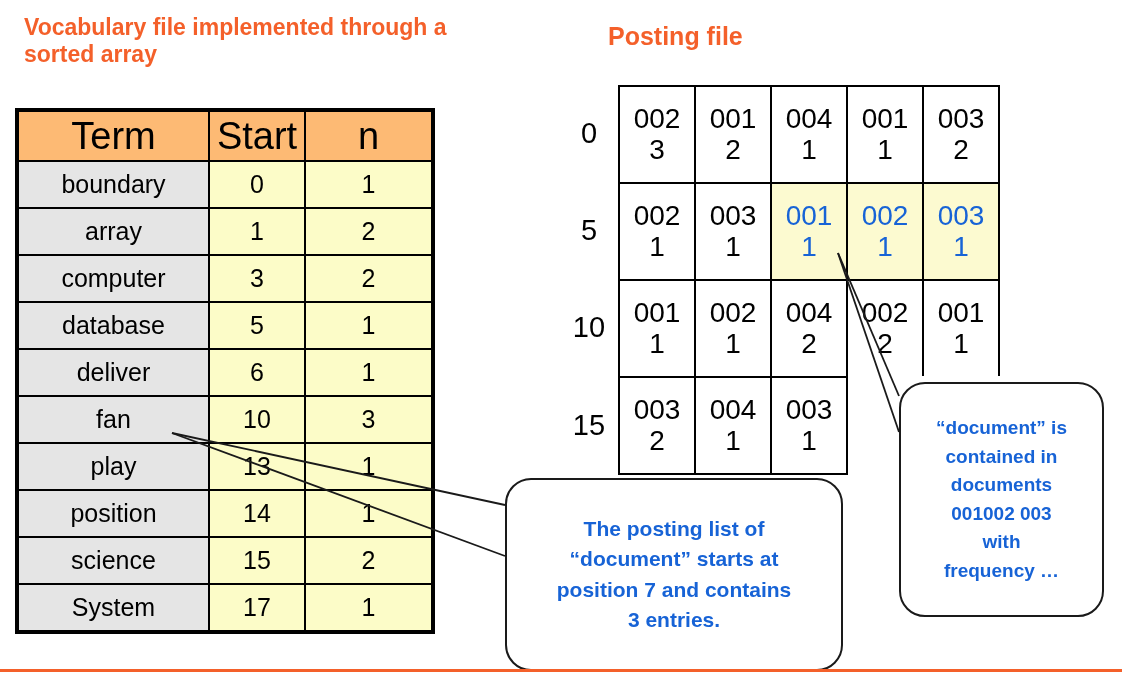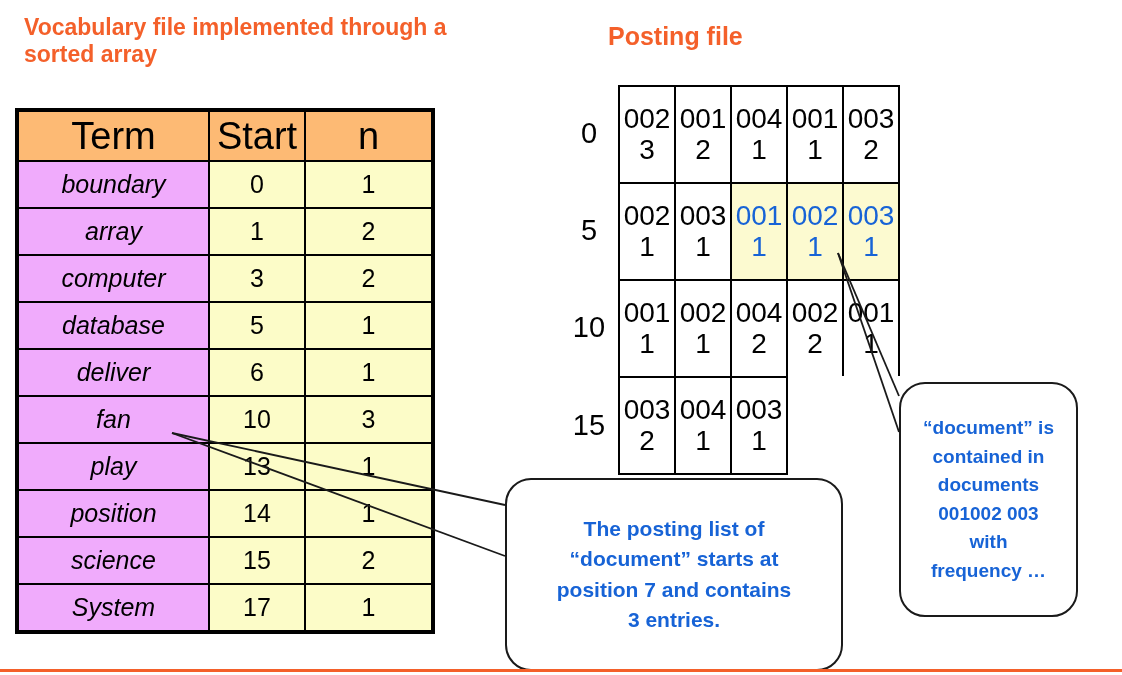--- a/index.html
+++ b/index.html
@@ -26,38 +26,38 @@
   #vocab-table td,#vocab-table th{
     border:2px solid #000;padding:0;margin:0;
     text-align:center;vertical-align:middle;
     font-family:"Liberation Sans",sans-serif;
     font-weight:normal;
   }
   #vocab-table thead th{
     background:#fdba74;height:48px;font-size:38px;color:#000;
   }
   #vocab-table tbody td{height:45px;font-size:25px;}
-  #vocab-table tbody td.term{background:#f0abfc;font-style:italic;}
+  #vocab-table tbody td.term{background:#e5e5e5;}
   #vocab-table tbody td.num{background:#FCFCC8;}
   #vocab-table tbody tr.hl td{color:#1763D6;}
   .c-term{width:192px;}
   .c-start{width:96px;}
   .c-n{width:128px;}
 
   
   #posting-wrap{position:absolute;left:560px;top:85px;}
   .prow{display:flex;align-items:stretch;}
   .rowlabel{
     width:58px;display:flex;align-items:center;justify-content:center;
     font-size:29px;color:#000;font-family:"Liberation Sans",sans-serif;
   }
   .cells{display:flex;border-left:2px solid #000;border-top:2px solid #000;}
   .prow:last-child .cells{border-bottom:2px solid #000;}
   .pcell{
-    width:56px;height:95px;border-right:2px solid #000;
+    width:76px;height:95px;border-right:2px solid #000;
     display:flex;flex-direction:column;align-items:center;justify-content:center;
     background:#ffffff;box-sizing:border-box;
   }
   .pcell .docid,.pcell .freq{
     font-size:28px;line-height:1.08;color:#000;
     font-family:"Liberation Sans",sans-serif;
   }
   .pcell.hl{background:#FCFAD0;}
   .pcell.hl .docid,.pcell.hl .freq{color:#1763D6;}
   .prow:last-child .cells{border-bottom:2px solid #000;}
@@ -70,21 +70,21 @@
     background:#ffffff;color:#1763D6;font-weight:bold;
     text-align:center;display:flex;flex-direction:column;
     align-items:center;justify-content:center;
     font-family:"Liberation Sans",sans-serif;
   }
   #callout-left{
     left:505px;top:478px;width:338px;height:193px;
     font-size:21px;line-height:1.45;padding:4px 14px;box-sizing:border-box;
   }
   #callout-right{
-    left:899px;top:382px;width:179px;height:235px;
+    left:899px;top:382px;width:205px;height:235px;
     font-size:19px;line-height:1.5;padding:6px 10px;box-sizing:border-box;
   }
   .callout .line{display:block;white-space:nowrap;}
 
   
   #connectors{position:absolute;left:0;top:0;width:1122px;height:675px;pointer-events:none;}
 
   
   #bottom-rule{
     position:absolute;left:0;top:669px;width:1122px;height:3px;background:#F4602A;

